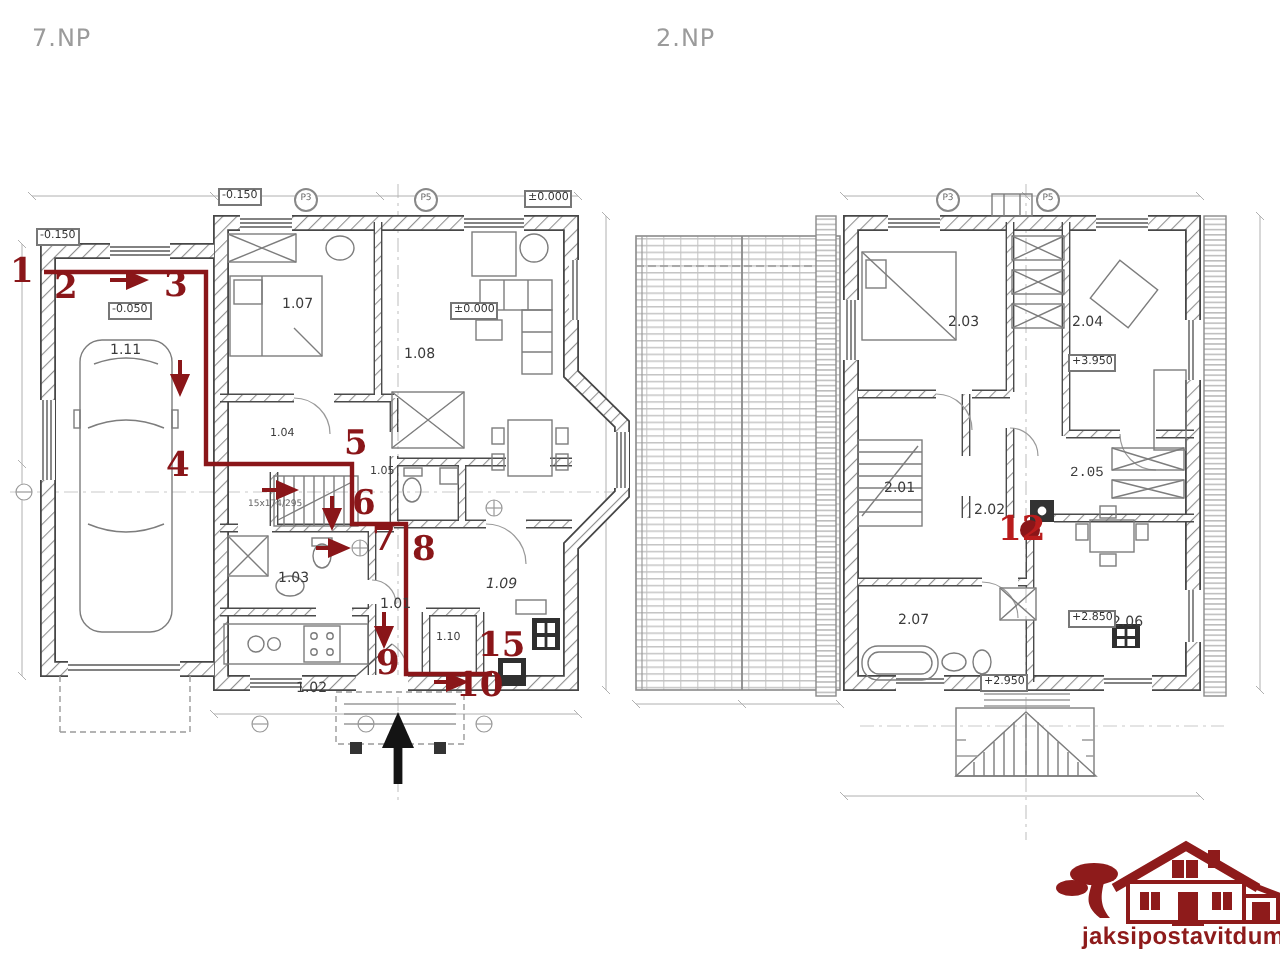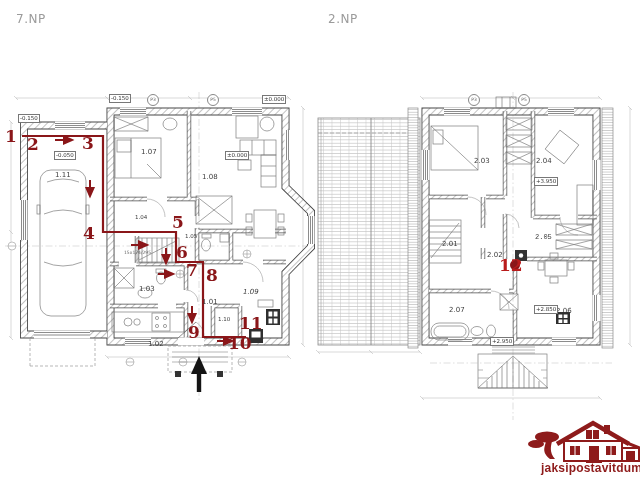--- a/index.html
+++ b/index.html
@@ -382,21 +382,21 @@
       <rect x="586" y="461" width="16" height="2" fill="#8e1b1b"></rect>
       <path d="M622,441 L640,448" stroke="#8e1b1b" stroke-width="3" fill="none"></path>
       <rect x="622" y="448" width="17" height="13" fill="#fff" stroke="#8e1b1b" stroke-width="2"></rect>
       <rect x="626" y="451" width="9" height="10" fill="#8e1b1b"></rect>
     </g>
   </svg>
 
   <div class="title" style="left:16px;top:12px;">7.NP</div>
   <div class="title" style="left:328px;top:12px;">2.NP</div>
 
-  <div class="rl" style="left:202px;top:298px;">1.01</div>
+  <div class="rl" style="left:190px;top:298px;">1.01</div>
   <div class="rl" style="left:148px;top:340px;">1.02</div>
   <div class="rl" style="left:139px;top:285px;">1.03</div>
   <div class="rl rl-sm" style="left:135px;top:214px;">1.04</div>
   <div class="rl rl-sm" style="left:185px;top:233px;">1.05</div>
   <div class="rl" style="left:141px;top:148px;">1.07</div>
   <div class="rl" style="left:202px;top:173px;">1.08</div>
   <div class="rl" style="left:243px;top:288px;font-style:italic;">1.09</div>
   <div class="rl rl-sm" style="left:218px;top:316px;">1.10</div>
   <div class="rl" style="left:55px;top:171px;">1.11</div>
 
@@ -427,17 +427,17 @@
   <div class="num" style="left: 5px; top: 128px; color: rgb(138, 22, 25);">1</div>
   <div class="num" style="left: 27px; top: 136px; color: rgb(138, 22, 25);">2</div>
   <div class="num" style="left: 82px; top: 135px; color: rgb(138, 22, 25);">3</div>
   <div class="num" style="left: 83px; top: 225px; color: rgb(138, 22, 25);">4</div>
   <div class="num" style="left: 172px; top: 214px; color: rgb(138, 22, 25);">5</div>
   <div class="num" style="left: 176px; top: 244px; color: rgb(138, 22, 25);">6</div>
   <div class="num" style="left: 186px; top: 262px; color: rgb(138, 22, 25);">7</div>
   <div class="num" style="left: 206px; top: 267px; color: rgb(138, 22, 25);">8</div>
   <div class="num" style="left: 188px; top: 324px; color: rgb(138, 22, 25);">9</div>
   <div class="num" style="left: 196px; top: 335px; color: rgb(138, 22, 25); margin-left: 32px;">10</div>
-  <div class="num" style="left: 239px; top: 315px; color: rgb(138, 22, 25);">11</div>
+  <div class="num" style="left: 239px; top: 315px; color: rgb(138, 22, 25);">15</div>
   <div class="num" style="left: 499px; top: 257px; color: #b91c1c;">12</div>
 
   <div class="logo-text" style="color: rgb(142, 27, 27);">jaksipostavitdum.cz</div>
 </div>
 
 </body></html>

